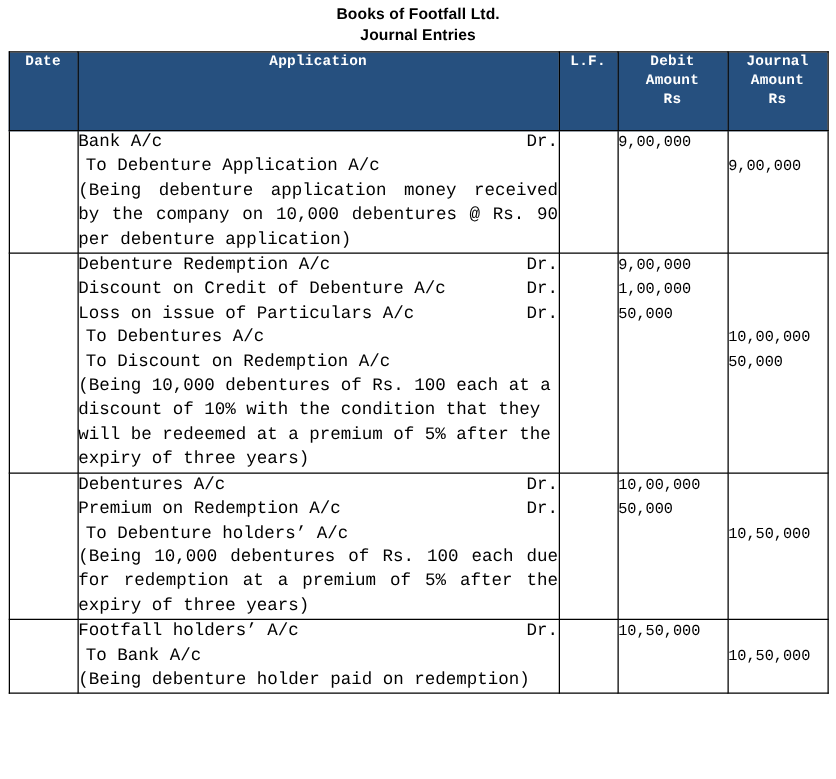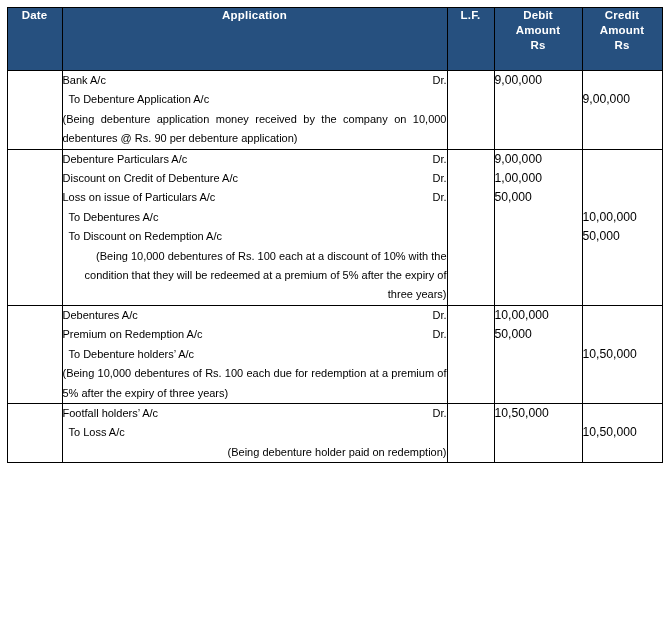--- a/index.html
+++ b/index.html
@@ -35,20 +35,21 @@
     color: #000;
   }
 
   
   table.journal {
     border-collapse: collapse;
     table-layout: fixed;
     width: 655px;
     margin: 4px auto 12px auto;
     border: 1px solid #000;
+    font-family: Liberation Mono, monospace;
   }
   table.journal td, table.journal th {
     border: 1px solid #000;
     vertical-align: top;
     padding: 0;
   }
 
   
   col.c-date { width: 55px; }
   col.c-part { width: 385px; }
@@ -70,50 +71,52 @@
     letter-spacing: 0.2px;
   }
   thead th.hdr-stack span { display: block; }
 
   
   td.date-cell { }
   td.lf-cell { }
 
   td.part-cell {
     padding: 6px 14px 10px 10px;
-    font-size: 11px;
+    font-size: 14px;
     line-height: 19.4px;
   }
   .acct-line {
     display: flex;
     justify-content: space-between;
     align-items: baseline;
   }
   .acct-name { white-space: nowrap; }
   .acct-name.indent { padding-left: 6px; }
   .acct-dr { white-space: nowrap; padding-left: 8px; }
 
   .narr { margin-top: 0; }
   .narr.justify { text-align: justify; text-align-last: left; }
-  .narr.plain { text-align: right; }
+  .narr.plain { text-align: left; }
 
   td.amt-cell {
     padding: 6px 13px 6px 4px;
     font-size: 12.2px;
     line-height: 19.4px;
     text-align: left;
   }
   .amt-blank { visibility: hidden; }
 </style>
 </head>
 <body>
 
 <div class="page">
 
   <div class="titles">
+    <div class="title-line">Books of Footfall Ltd.</div>
+    <div class="title-line">Journal Entries</div>
   </div>
 
   <table class="journal">
     <colgroup>
       <col class="c-date">
       <col class="c-part">
       <col class="c-lf">
       <col class="c-dr">
       <col class="c-cr">
     </colgroup>
@@ -121,21 +124,21 @@
       <tr>
         <th>Date</th>
         <th>Application</th>
         <th>L.F.</th>
         <th class="hdr-stack">
           <span>Debit</span>
           <span>Amount</span>
           <span>Rs</span>
         </th>
         <th class="hdr-stack">
-          <span>Credit</span>
+          <span>Journal</span>
           <span>Amount</span>
           <span>Rs</span>
         </th>
       </tr>
     </thead>
     <tbody id="journal-body">
         <tr>
           <td class="date-cell"></td>
           <td class="part-cell">
             <div class="acct-line">
@@ -155,21 +158,21 @@
           </td>
           <td class="amt-cell">
             <div class="amt-blank">&nbsp;</div>
             <div>9,00,000</div>
           </td>
         </tr>
         <tr>
           <td class="date-cell"></td>
           <td class="part-cell">
             <div class="acct-line">
-              <span class="acct-name">Debenture Particulars A/c</span>
+              <span class="acct-name">Debenture Redemption A/c</span>
               <span class="acct-dr">Dr.</span>
             </div>
             <div class="acct-line">
               <span class="acct-name">Discount on Credit of Debenture A/c</span>
               <span class="acct-dr">Dr.</span>
             </div>
             <div class="acct-line">
               <span class="acct-name">Loss on issue of Particulars A/c</span>
               <span class="acct-dr">Dr.</span>
             </div>
@@ -229,21 +232,21 @@
           </td>
         </tr>
         <tr>
           <td class="date-cell"></td>
           <td class="part-cell">
             <div class="acct-line">
               <span class="acct-name">Footfall holders’ A/c</span>
               <span class="acct-dr">Dr.</span>
             </div>
             <div class="acct-line">
-              <span class="acct-name indent">To Loss A/c</span>
+              <span class="acct-name indent">To Bank A/c</span>
               <span class="acct-dr"></span>
             </div>
             <div class="narr plain">(Being debenture holder paid on redemption)</div>
           </td>
           <td class="lf-cell"></td>
           <td class="amt-cell">
             <div>10,50,000</div>
             <div class="amt-blank">&nbsp;</div>
           </td>
           <td class="amt-cell">

